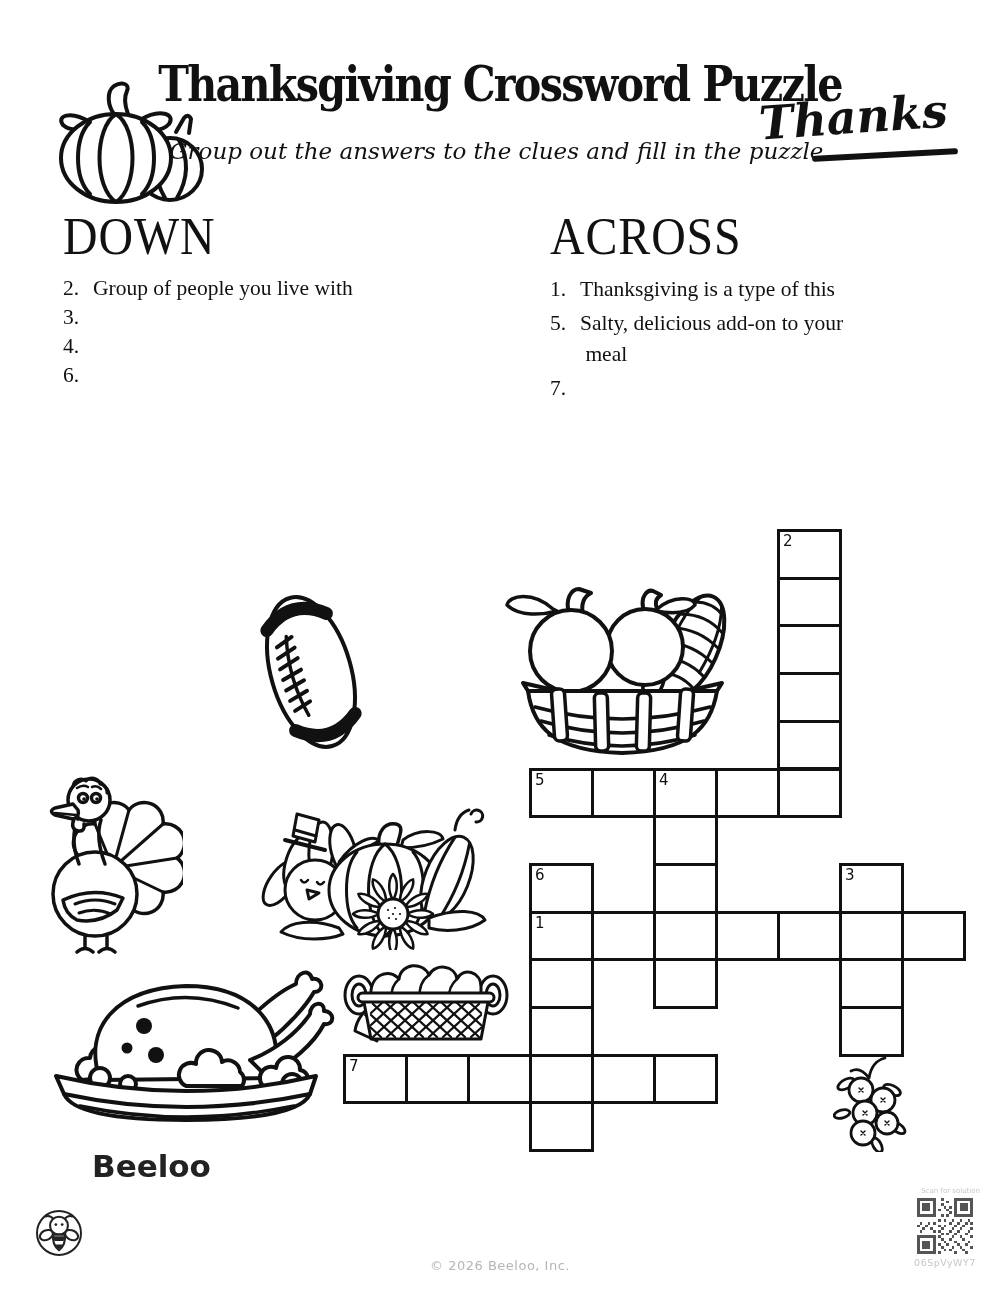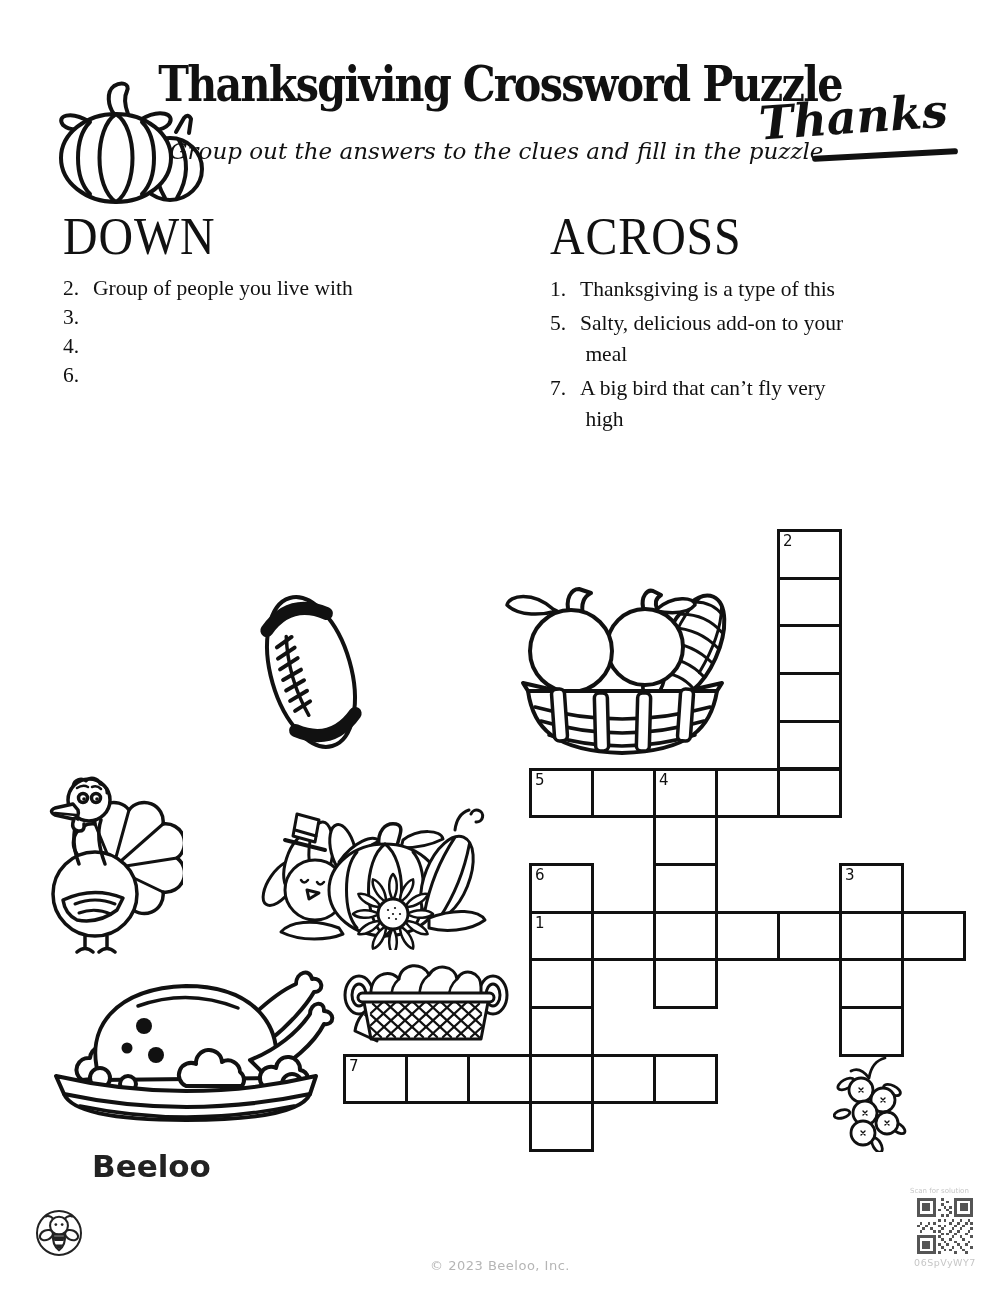--- a/index.html
+++ b/index.html
@@ -48,21 +48,21 @@
   .ill-roast-turkey{left:38px;top:962px;width:298px;height:172px;}
   .ill-cranberries{left:833px;top:1056px;width:74px;height:96px;}
 
   
   .bee-badge{position:absolute;left:36px;top:1210px;width:46px;height:46px;border:2.5px solid #222;
              border-radius:50%;box-sizing:border-box;}
   .brand-name{position:absolute;left:92px;top:1148px;font-family:"DejaVu Sans",sans-serif;
               font-weight:700;font-size:31px;color:#222;}
   .copyright{position:absolute;top:1258px;left:0;width:1000px;text-align:center;
              font-family:"DejaVu Sans",sans-serif;font-size:13px;color:#b5b5b5;letter-spacing:.5px;}
-  .qr-label{position:absolute;top:1187px;left:910px;width:70px;text-align:left;
+  .qr-label{position:absolute;top:1187px;left:910px;width:70px;text-align:right;
             font-family:"DejaVu Sans",sans-serif;font-size:7px;color:#c6c6c6;}
   .qr{position:absolute;top:1198px;left:917px;width:56px;height:56px;}
   .qr svg{display:block;width:100%;height:100%;}
   .qr-code-text{position:absolute;top:1257px;left:905px;width:80px;text-align:center;
                 font-family:"DejaVu Sans",sans-serif;font-size:9.5px;color:#c6c6c6;letter-spacing:.5px;}
 </style>
 </head>
 <body>
 
 <div class="page">
@@ -115,22 +115,20 @@
         <span class="num">1.</span>
         <span class="txt">Thanksgiving is a type of this</span>
       </div>
       <div class="clue">
         <span class="num">5.</span>
         <span class="txt">Salty, delicious add-on to your
 &nbsp;meal</span>
       </div>
       <div class="clue">
         <span class="num">7.</span>
-        <span class="txt">A big bird that can’t fly very
-&nbsp;high</span>
       </div>
     </div>
   </div>
 
   <div class="grid">
       <div class="cw-cell" style="left: 434px; top: 0px; width: 65px; height: 50.7px;">
         <span class="cw-num">2</span>
       </div>
       <div class="cw-cell" style="left: 434px; top: 47.7px; width: 65px; height: 50.7px;"></div>
       <div class="cw-cell" style="left: 434px; top: 95.4px; width: 65px; height: 50.7px;"></div>
@@ -384,21 +382,21 @@
         <circle cx="20" cy="13" r="8.5"></circle>
         <circle cx="17" cy="12" r="1.3" fill="#222" stroke="none"></circle>
           <circle cx="23" cy="12" r="1.3" fill="#222" stroke="none"></circle>
         <path d="M14.5 21.5 H25.5 C26.5 28 23.5 33.5 20 36.5 C16.5 33.5 13.5 28 14.5 21.5 Z"></path>
         <path d="M14.6 23 h10.8 l-1 4.5 H15.6 Z" fill="#222" stroke="none"></path>
         <path d="M16.6 31 h6.8 l-2 3.8 h-2.8 Z" fill="#222" stroke="none"></path>
       </g>
     </svg>
   </div>
   <div class="brand-name">Beeloo</div>
-  <div class="copyright">© 2023 Beeloo, Inc.</div>
+  <div class="copyright">© 2026 Beeloo, Inc.</div>
 
   <div class="qr-label">Scan for solution</div>
   <div class="qr">
     <svg viewBox="0 0 21 21" shape-rendering="crispEdges" xmlns="http://www.w3.org/2000/svg">
       <g fill="#555">
         <path fill-rule="evenodd" d="M0 0h7v7H0z M1 1h5v5H1z M2 2h3v3H2z"></path>
         <path fill-rule="evenodd" d="M14 0h7v7h-7z M15 1h5v5h-5z M16 2h3v3h-3z"></path>
         <path fill-rule="evenodd" d="M0 14h7v7H0z M1 15h5v5H1z M2 16h3v3h-3z"></path>
         <path d="M9 0h1v1H9z M11 1h1v1h-1z M9 2h1v1H9z M10 3h1v1h-1z M12 3h1v1h-1z M8 4h1v1H8z M11 4h1v1h-1z M12 5h1v1h-1z M9 6h1v1H9z M11 6h1v1h-1z M8 8h1v1H8z M10 8h1v1h-1z M13 8h1v1h-1z M16 8h1v1h-1z M19 8h1v1h-1z M1 9h1v1H1z M4 9h1v1H4z M6 9h1v1H6z M12 9h1v1h-1z M15 9h1v1h-1z M18 9h1v1h-1z M20 9h1v1h-1z M0 10h1v1H0z M3 10h1v1H3z M8 10h1v1H8z M10 10h1v1h-1z M14 10h1v1h-1z M17 10h1v1h-1z M2 11h1v1H2z M5 11h1v1H5z M9 11h1v1H9z M13 11h1v1h-1z M16 11h1v1h-1z M20 11h1v1h-1z M1 12h1v1H1z M6 12h1v1H6z M8 12h1v1H8z M12 12h1v1h-1z M15 12h1v1h-1z M19 12h1v1h-1z M9 13h1v1H9z M11 13h1v1h-1z M14 13h1v1h-1z M18 13h1v1h-1z M8 14h1v1H8z M13 14h1v1h-1z M16 14h1v1h-1z M20 14h1v1h-1z M9 15h1v1H9z M12 15h1v1h-1z M17 15h1v1h-1z M10 16h1v1h-1z M14 16h1v1h-1z M19 16h1v1h-1z M8 17h1v1H8z M11 17h1v1h-1z M15 17h1v1h-1z M18 17h1v1h-1z M9 18h1v1H9z M13 18h1v1h-1z M16 18h1v1h-1z M20 18h1v1h-1z M10 19h1v1h-1z M12 19h1v1h-1z M17 19h1v1h-1z M8 20h1v1H8z M14 20h1v1h-1z M18 20h1v1h-1z"></path>
       </g>

